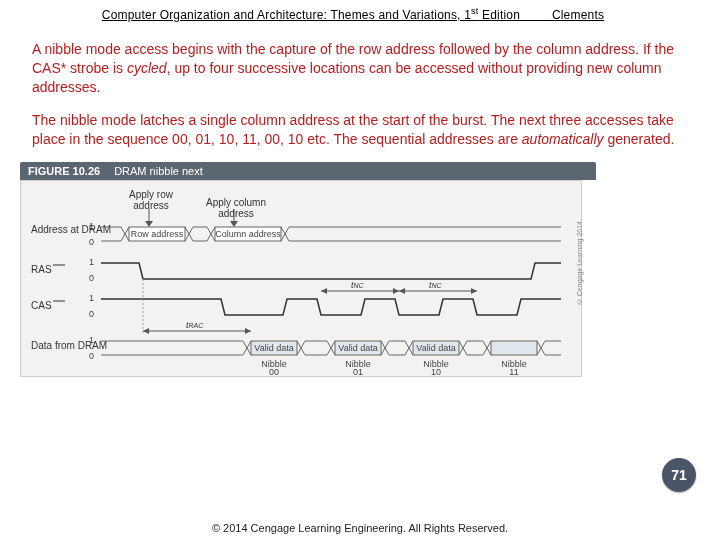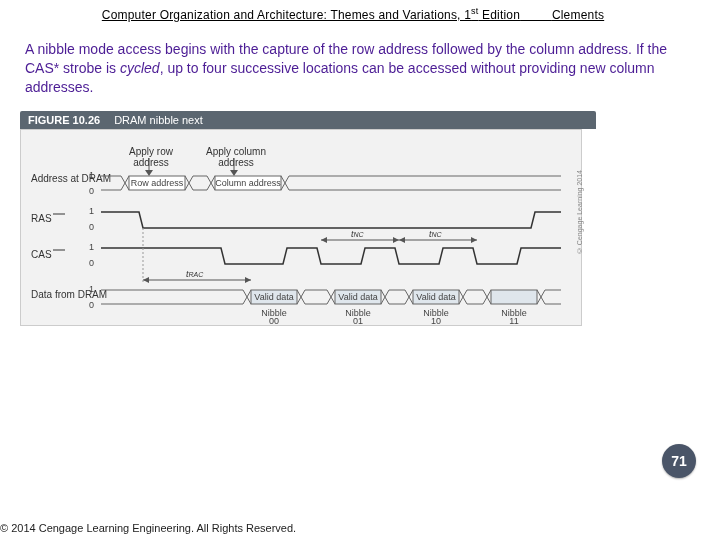--- a/index.html
+++ b/index.html
@@ -22,22 +22,22 @@
   .header .sup {
     font-size: 9px;
     vertical-align: super;
   }
   .content {
     padding: 8px 20px 0 20px;
   }
   .para {
     font-size: 14px;
     line-height: 1.35;
-    margin: 10px 0 14px 5px;
-    color: #4c1d95;
+    margin: 10px 0 14px 12px;
+    color: #b91c1c;
   }
   .para .italic {
     font-style: italic;
   }
   .figure-area {
     margin: 4px 0 0 20px;
     width: 670px;
   }
   .fig-header {
     background: #5b6670;
@@ -67,38 +67,38 @@
   .annot {
     position: absolute;
     font-size: 10px;
     color: #333;
     text-align: center;
     line-height: 1.1;
   }
   .page-badge {
     position: absolute;
     right: 24px;
-    bottom: 62px;
+    bottom: 48px;
     width: 34px;
     height: 34px;
     border-radius: 50%;
     background: #4a5568;
     color: #fff;
     font-size: 14px;
     font-weight: bold;
     display: flex;
     align-items: center;
     justify-content: center;
     box-shadow: 0 1px 2px rgba(0,0,0,.3);
   }
   .footer {
     position: absolute;
     bottom: 6px;
     width: 720px;
-    text-align: left;
+    text-align: center;
     font-size: 11px;
     color: #222;
   }
   .tick-label {
     font-size: 9px;
     fill: #444;
   }
   .axis-label {
     font-size: 10px;
     fill: #333;
@@ -124,31 +124,34 @@
 <div class="header">
   <span>Computer Organization and Architecture: Themes and Variations, 1</span><span class="sup">st</span><span> Edition</span>
   &nbsp;&nbsp;&nbsp;&nbsp;&nbsp;&nbsp;&nbsp;
   <span>Clements</span>
 </div>
 
 <div class="content">
   <div class="para">
     <span>A nibble mode access begins with the capture of the row address followed by the column address. If the CAS* strobe is </span><span class="italic">cycled</span><span>, up to four successive locations can be accessed without providing new column addresses.</span>
   </div>
+  <div class="para">
+    <span>The nibble mode latches a single column address at the start of the burst. The next three accesses take place in the sequence 00, 01, 10, 11, 00, 10 etc. The sequential addresses are </span><span class="italic">automatically</span><span> generated.</span>
+  </div>
 </div>
 
 <div class="figure-area">
   <div class="fig-header">
     <span class="label">FIGURE 10.26</span>
     <span>DRAM nibble next</span>
   </div>
   <div class="fig-body">
     <div class="copyright-side">© Cengage Learning 2014</div>
 
-    <div class="annot" style="left:100px;top:16px;width:60px">Apply row address</div>
+    <div class="annot" style="left:100px;top:8px;width:60px">Apply row address</div>
     <div class="annot" style="left:180px;top:16px;width:70px">Apply column address</div>
 
     <svg width="560" height="195">
 
       <line x1="128" y1="28" x2="128" y2="42" stroke="#555" stroke-width="1"></line>
       <polygon points="128,46 124,40 132,40" fill="#555"></polygon>
       <line x1="213" y1="28" x2="213" y2="42" stroke="#555" stroke-width="1"></line>
       <polygon points="213,46 209,40 217,40" fill="#555"></polygon>
 
       <text x="10" y="52" class="axis-label">Address at DRAM</text>

